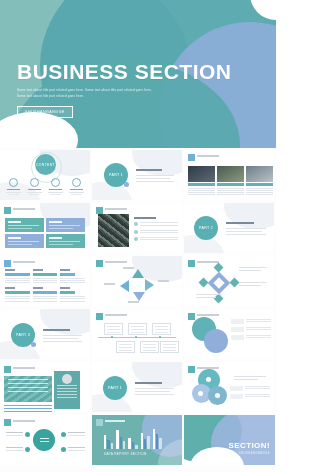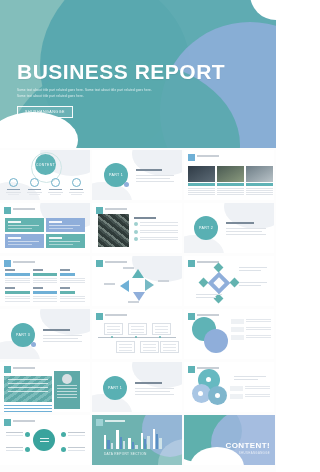--- a/index.html
+++ b/index.html
@@ -176,21 +176,21 @@
 
   <div class="hero">
     <div class="hero-bg"></div>
     <div class="blob blob-green"></div>
     <div class="blob blob-teal"></div>
     <div class="blob blob-blue"></div>
     <div class="blob blob-teal2"></div>
     <div class="hero-white-tr"></div>
     <div class="hero-white-bl"></div>
     <div class="hero-content">
-      <div class="hero-title">BUSINESS REPORT</div>
+      <div class="hero-title">BUSINESS SECTION</div>
       <div class="hero-sub">Some text about title part related goes here. Some text about title part related goes here. Some text about title part related goes here.</div>
       <div class="hero-btn">SHUSHANGANGGE</div>
     </div>
   </div>
 
   <div class="grid">
 
     <div class="row">
       <div class="slide white">
         <div class="sl-wave"></div>
@@ -654,19 +654,19 @@
               <div class="bar l" style="height: 11px;"></div>
             </div>
           </div>
         <div class="bc-cap">DATA REPORT SECTION</div>
       </div>
 
       <div class="tk">
         <div class="tk-g"></div>
         <div class="tk-b"></div>
         <div class="tk-w"></div>
-        <div class="tk-t">CONTENT!</div>
+        <div class="tk-t">SECTION!</div>
         <div class="tk-s">SHUSHANGANGGE</div>
       </div>
     </div>
 
   </div>
 </div>
 
 </body></html>

